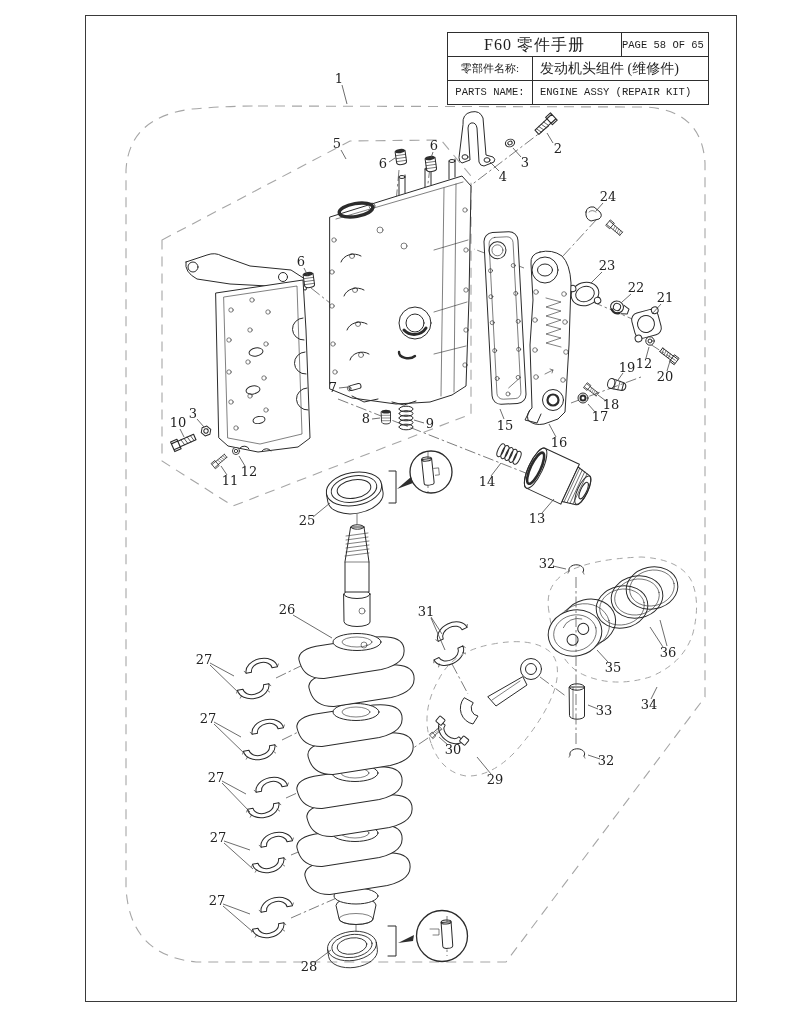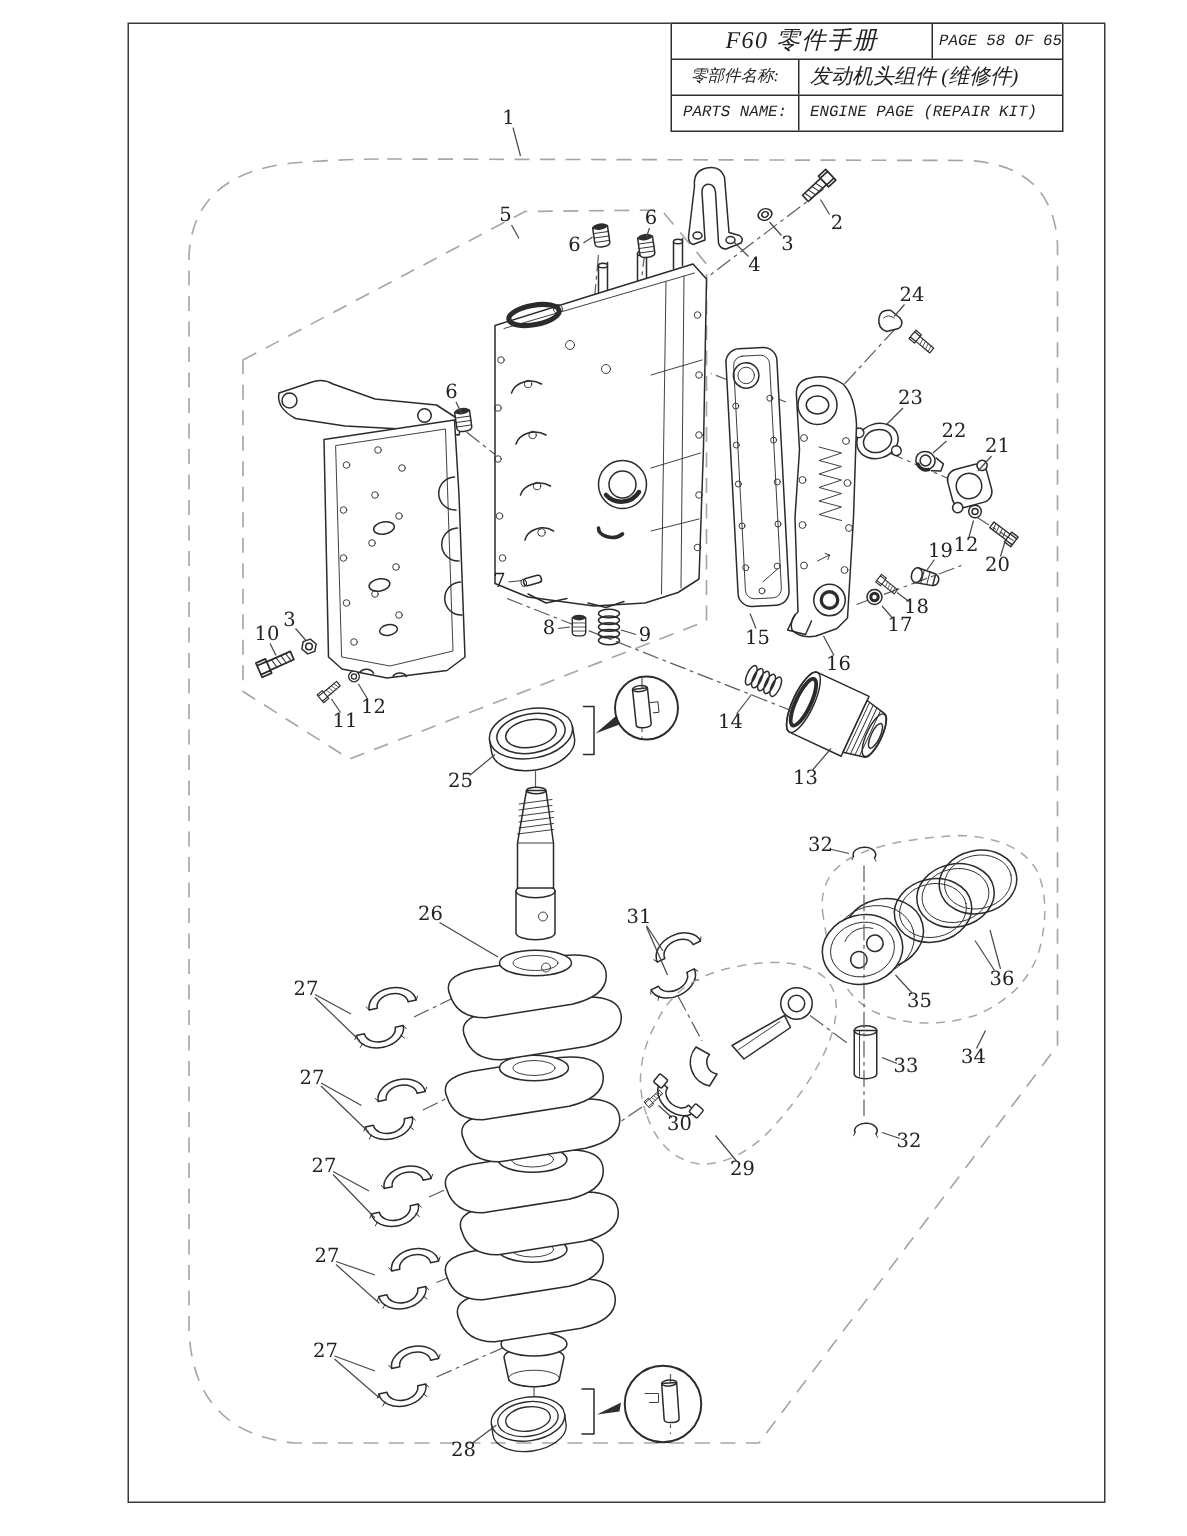--- a/index.html
+++ b/index.html
@@ -1,24 +1,24 @@
 <!DOCTYPE html>
 <html><head>
 <meta charset="utf-8">
 <style>
   html,body{margin:0;padding:0;background:#fff;}
   .page{position:relative;width:791px;height:1024px;background:#fff;overflow:hidden;
         font-family:"Liberation Serif",serif;color:#1f1f1f;}
   .page-border{position:absolute;left:85px;top:15px;width:652px;height:987px;
         border:1.6px solid #3a3a3a;box-sizing:border-box;}
-  .hdr{position:absolute;left:447px;top:15px;width:262px;background:#fff;
-        border:1.6px solid #2e2e2e;box-sizing:border-box;font-style:italic;}
+  .hdr{position:absolute;left:447px;top:32px;width:262px;background:#fff;
+        border:1.6px solid #2e2e2e;box-sizing:border-box;}
   .hdr-row1{display:flex;height:23px;border-bottom:1.2px solid #2e2e2e;}
   .hdr-title{flex:1;text-align:center;font-size:16px;line-height:23px;letter-spacing:1px;white-space:nowrap;}
-  .hdr-page{width:86px;border-left:1.2px solid #2e2e2e;text-align:right;font-size:10.5px;
+  .hdr-page{width:86px;border-left:1.2px solid #2e2e2e;text-align:left;font-size:10.5px;
         line-height:24px;font-family:"Liberation Mono",monospace;white-space:nowrap;}
   .hdr-row{display:flex;height:23px;justify-content:flex-end;}
   .hdr-row.mid{border-bottom:1.2px solid #2e2e2e;}
   .hdr-label{width:84px;text-align:center;font-size:11px;line-height:23px;white-space:nowrap;}
   .hdr-label.mono,.hdr-value.mono{font-family:"Liberation Mono",monospace;font-size:10.5px;}
   .hdr-value{flex:1;border-left:1.2px solid #2e2e2e;font-size:14px;line-height:23px;
         padding-left:7px;white-space:nowrap;}
   svg{position:absolute;left:0;top:0;}
   .ln{fill:none;stroke:#2b2b2b;stroke-width:1;stroke-linecap:round;stroke-linejoin:round;}
   .lnf{fill:#fff;stroke:#2b2b2b;stroke-width:1;stroke-linecap:round;stroke-linejoin:round;}
@@ -42,21 +42,21 @@
     <div class="hdr-row1">
       <div class="hdr-title">F60 零件手册</div>
       <div class="hdr-page">PAGE 58 OF 65</div>
     </div>
     <div class="hdr-row mid">
       <div class="hdr-label">零部件名称:</div>
       <div class="hdr-value">发动机头组件 (维修件)</div>
     </div>
     <div class="hdr-row">
       <div class="hdr-label mono">PARTS NAME:</div>
-      <div class="hdr-value mono">ENGINE PAGE (REPAIR KIT)</div>
+      <div class="hdr-value mono">ENGINE ASSY (REPAIR KIT)</div>
     </div>
   </div>
 
   <svg id="diagram" width="791" height="1024" viewBox="0 0 791 1024">
 
     <defs>
       <path id="lobe" d="M-52,-3 Q-56,-16 -34,-18 L26,-20 Q52,-19 53,-6 Q54,10 28,13 L-30,15 Q-49,13 -52,-3 Z"></path>
       <g id="plug6">
         <path class="lnf" d="M-5,-7 h10 v11 q0,2.6 -5,2.6 q-5,0 -5,-2.6 z"></path>
         <ellipse cx="0" cy="-7" rx="5" ry="2.1" class="dk"></ellipse>

